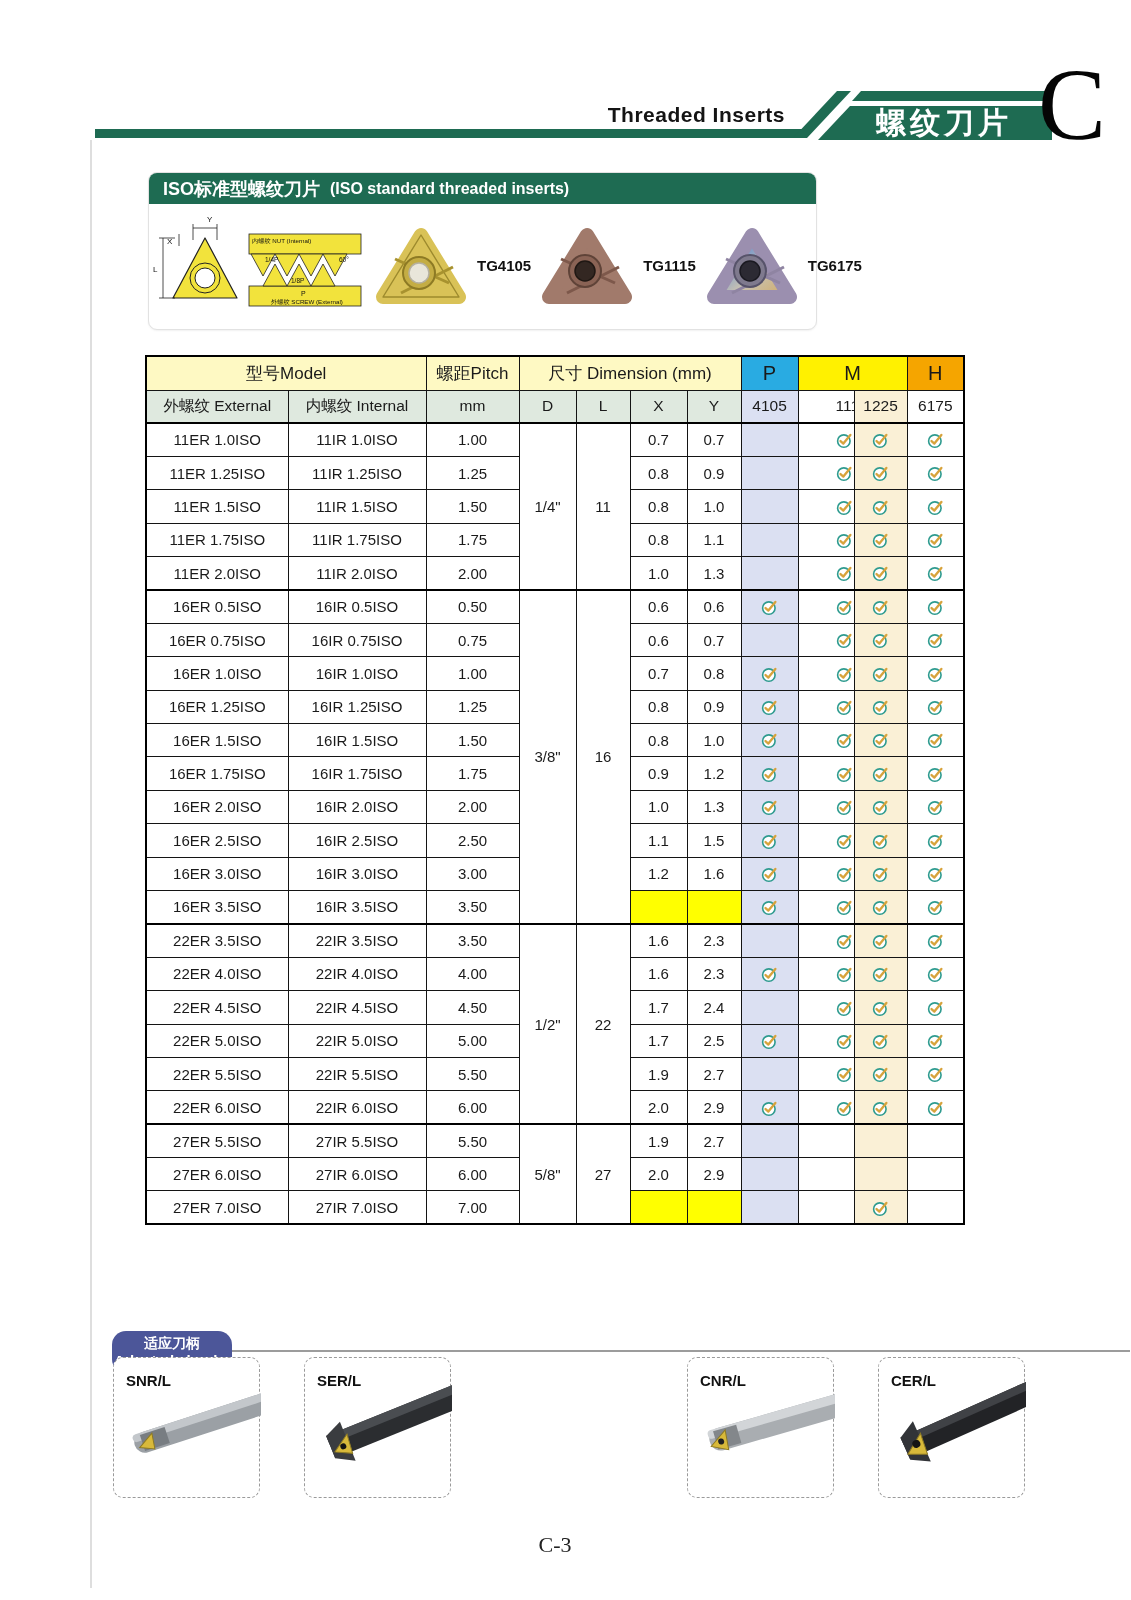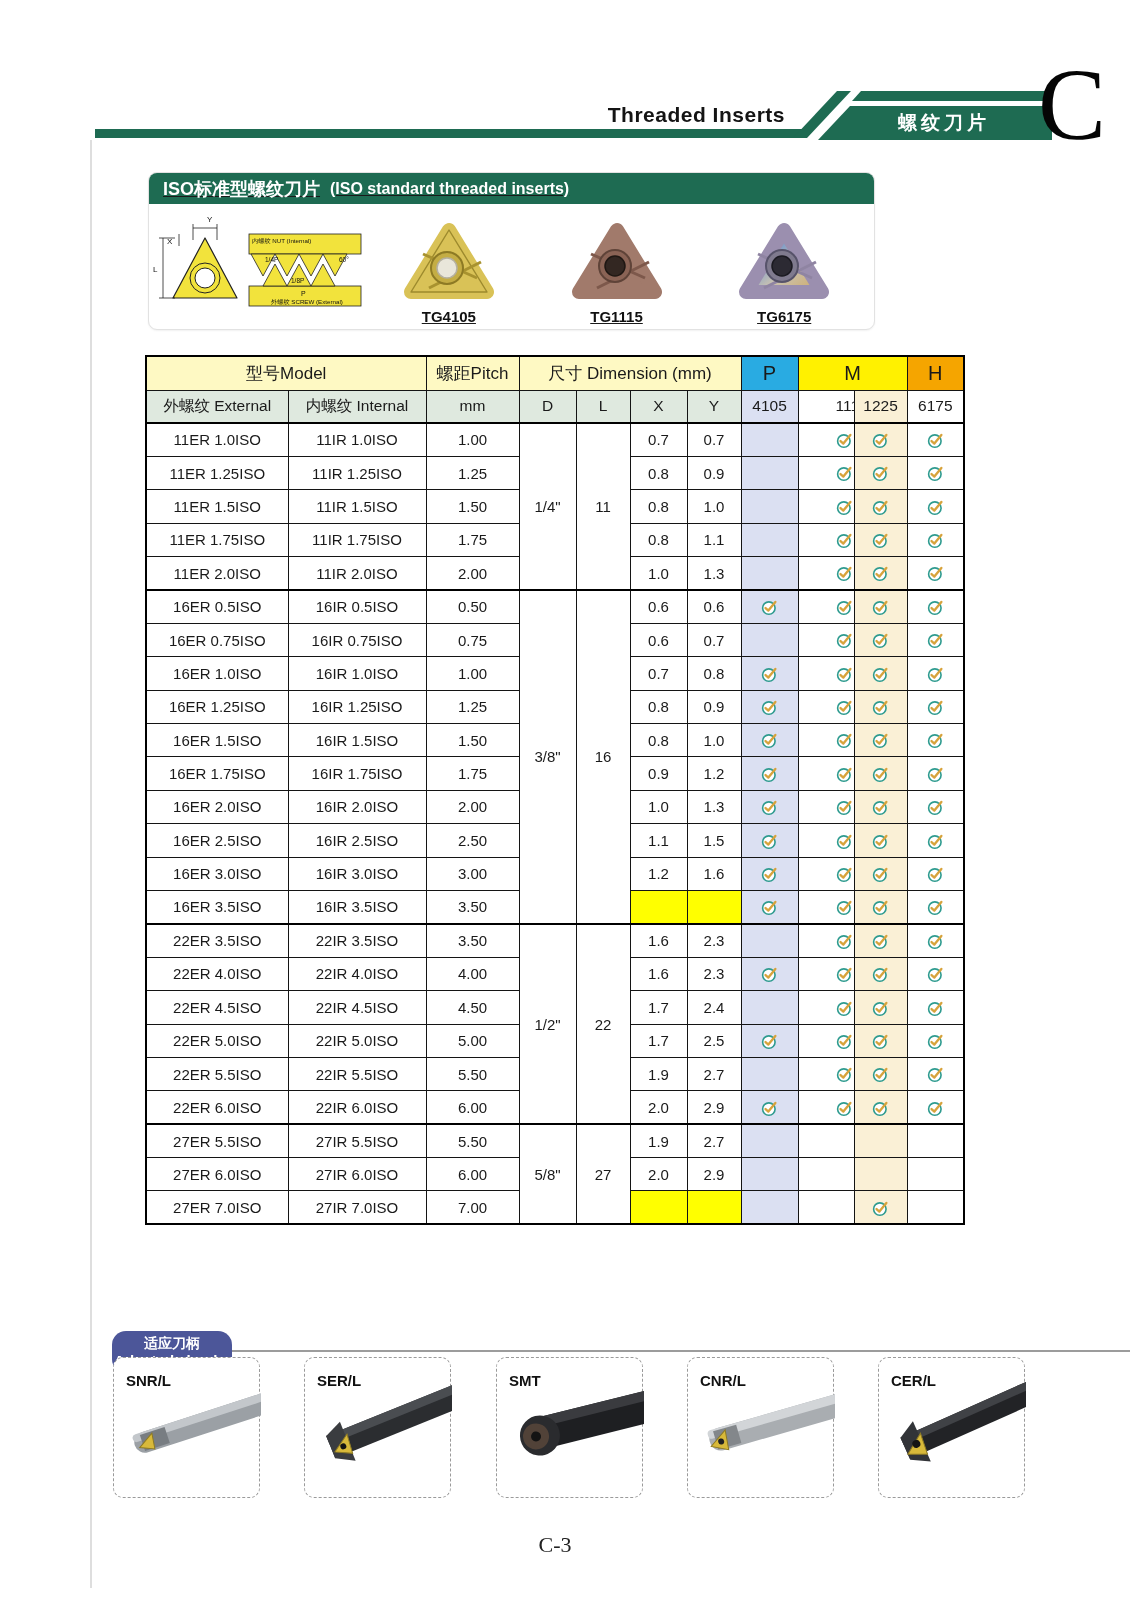--- a/index.html
+++ b/index.html
@@ -14,34 +14,34 @@
   .hdr-en { position:absolute; left:540px; top:103px; width:245px; text-align:right;
             font-size:21px; font-weight:700; color:#141414; letter-spacing:.5px; }
   .hdr-bar { position:absolute; left:95px; top:129px; width:712px; height:9px; background:#1E6B52; }
   .hdr-slash { position:absolute; left:793px; top:91px; width:62px; height:47px; background:#1E6B52;
                clip-path:polygon(44px 0, 58px 0, 14px 100%, 0 100%); }
   .hdr-topband { position:absolute; left:852px; top:91px; width:200px; height:10px; background:#1E6B52;
                  clip-path:polygon(9px 0, 100% 0, 100% 100%, 0 100%); }
   .hdr-para { position:absolute; left:818px; top:106px; width:234px; height:34px; background:#1E6B52;
               clip-path:polygon(32px 0, 100% 0, 100% 100%, 0 100%);
               display:flex; align-items:center; justify-content:center; }
-  .hdr-para span { color:#fff; font-size:19px; font-weight:700; letter-spacing:4px; padding-left:18px;text-align:center; }
+  .hdr-para span { color:#fff; font-size:30px; font-weight:700; letter-spacing:4px; padding-left:18px;text-align:center; }
   .hdr-c { position:absolute; left:1038px; top:54px; font-family:"Liberation Serif", serif;
            font-size:102px; line-height:1.0; color:#050505; }
 
   
-  .iso-card { position:absolute; left:148px; top:172px; width:727px; height:158px; background:#fff;
-              border:1px solid #e2e2e2; border-radius:9px; box-shadow:0 1px 2px rgba(0,0,0,.06);text-decoration:underline; }
+  .iso-card { position:absolute; left:148px; top:172px; width:669px; height:158px; background:#fff;
+              border:1px solid #e2e2e2; border-radius:9px; box-shadow:0 1px 2px rgba(0,0,0,.06); }
   .iso-bar { height:31px; background:#1E6B52; border-radius:8px 8px 0 0; display:flex; align-items:center;
              padding-left:14px; gap:10px; }
   .iso-bar .zh { color:#fff; font-size:18px; font-weight:700; }
   .iso-bar .en { color:#fff; font-size:16px; font-weight:700; }
   .iso-body { display:flex; align-items:stretch; height:125px; padding:2px 6px 0 4px; }
   .iso-drawing { width:212px; flex:none; }
-  .insert-fig { flex:1; display:flex; flex-direction:column; align-items:center; justify-content:flex-end; }
+  .insert-fig { flex:1; display:flex; flex-direction:row; align-items:center; justify-content:flex-end; }
   .insert-fig .cap { font-size:15px; font-weight:600; color:#111; padding-bottom:4px; }
 
   
   table.spec { position:absolute; left:145px; top:355px; width:818px; border-collapse:collapse;
                table-layout:fixed; border:2.5px solid #000; }
   table.spec th, table.spec td { border:1.5px solid #141414; text-align:center; vertical-align:middle;
                font-weight:400; overflow:hidden; white-space:nowrap; }
   table.spec thead tr:nth-child(1) th { height:34px; background:#fef9c3; font-size:17px; }
   table.spec thead tr:nth-child(2) th { height:33px; background:#DFE9DF; font-size:15.5px;margin-left:40px; }
   table.spec td { height:33.4px; font-size:15px; background:#fff; }
@@ -736,32 +736,20 @@
     <svg width="147" height="138" viewBox="0 0 147 138">
       <g transform="rotate(-22 73 70)">
         <rect x="22" y="58" width="150" height="24" fill="#2b2d30"></rect>
         <rect x="22" y="58" width="150" height="9" fill="#4a4d51"></rect>
         <polygon points="22,58 40,50 40,92 22,82" fill="#3a3c40"></polygon>
         <polygon points="24,76 42,64 40,84" fill="#d8b93a" stroke="#8d7a24" stroke-width="1"></polygon>
         <circle cx="34" cy="74" r="3" fill="#141414"></circle>
       </g>
     </svg>
   </div>
-  <div class="shank-card sc3">
-    <div class="lbl">SMT</div>
-    <svg width="147" height="138" viewBox="0 0 147 138">
-      <g transform="rotate(-14 73 70)">
-        <rect x="40" y="52" width="120" height="32" rx="8" fill="#1e1f22"></rect>
-        <rect x="40" y="52" width="120" height="10" rx="5" fill="#3a3b3f"></rect>
-        <circle cx="42" cy="70" r="20" fill="#2a2b2e"></circle>
-        <circle cx="38" cy="70" r="13" fill="#514238"></circle>
-        <circle cx="38" cy="70" r="5" fill="#141414"></circle>
-      </g>
-    </svg>
-  </div>
   <div class="shank-card sc4">
     <div class="lbl">CNR/L</div>
     <svg width="147" height="138" viewBox="0 0 147 138">
       <g transform="rotate(-16 73 70)">
         <rect x="20" y="58" width="150" height="23" rx="11" fill="#a9adb1"></rect>
         <rect x="20" y="58" width="150" height="9" rx="4" fill="#d2d5d8"></rect>
         <rect x="26" y="60" width="24" height="19" fill="#83878b"></rect>
         <polygon points="20,74 38,62 36,82" fill="#d8b93a" stroke="#8d7a24" stroke-width="1"></polygon>
         <circle cx="31" cy="72" r="3" fill="#222"></circle>
       </g>

